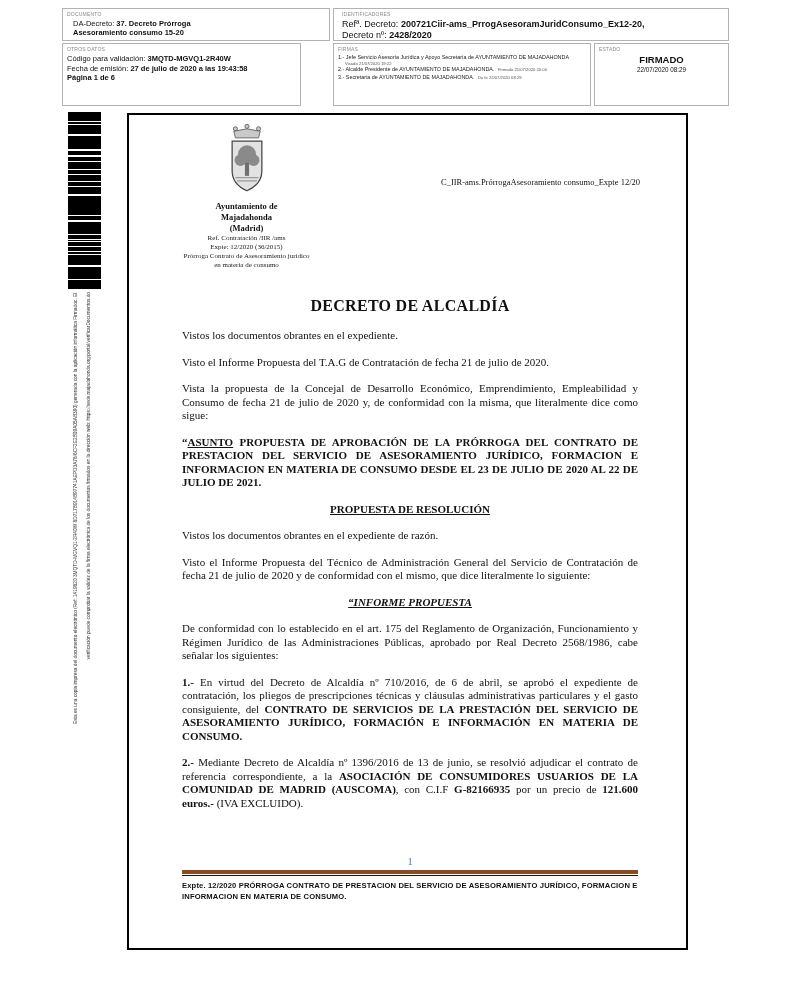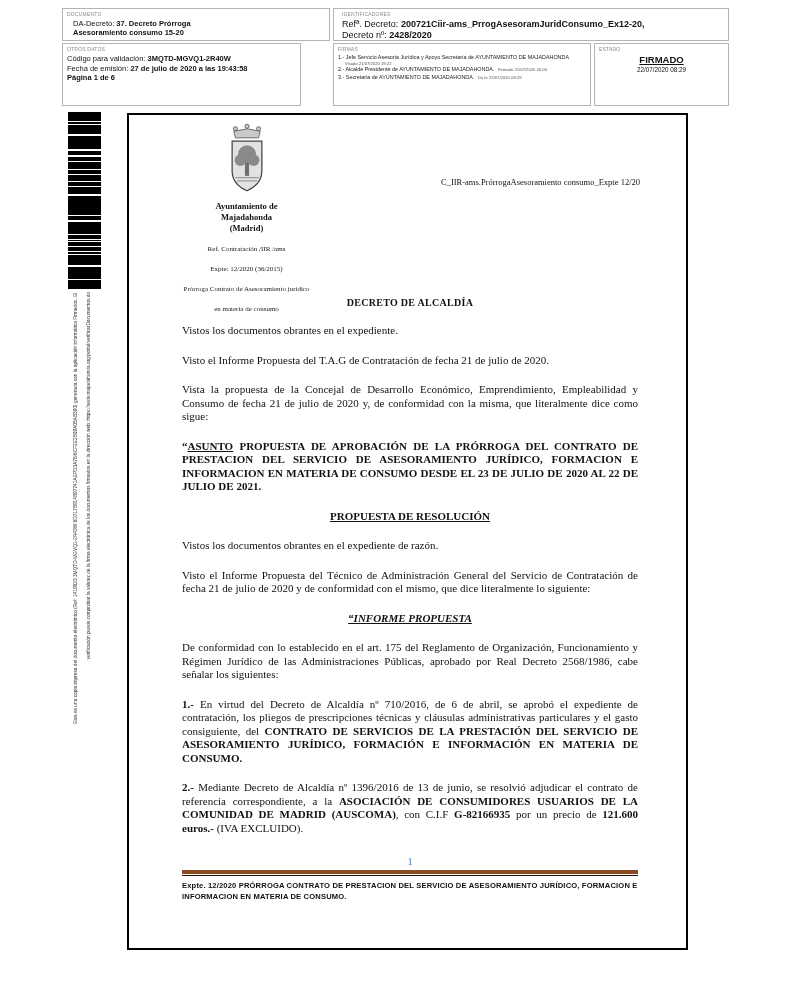--- a/index.html
+++ b/index.html
@@ -13,21 +13,21 @@
   .box-documento .val{font-size:7.5px;line-height:9px;padding-left:6px;}
   .box-ident{left:333px;top:8px;width:396px;height:33px;padding-left:8px;}
   .box-ident .val{font-size:9px;line-height:11px;}
   .box-otros{left:62px;top:43px;width:239px;height:63px;}
   .box-otros .val{font-size:7.5px;line-height:9.5px;}
   .box-firmas{left:333px;top:43px;width:258px;height:63px;}
   .firma-row{font-size:5.4px;line-height:6.8px;color:#222;}
   .firma-note{font-size:4.2px;color:#555;margin-left:2px;}
   .firma-row.first .firma-note{display:block;margin-left:7px;line-height:5px;}
   .box-estado{left:594px;top:43px;width:135px;height:63px;}
-  .estado-status{font-size:9.5px;font-weight:bold;text-align:center;text-decoration:underline;}
+  .estado-status{font-size:9.5px;font-weight:bold;text-align:center;}
   .estado-date{font-size:6.3px;text-align:center;margin-top:1px;}
   .b{font-weight:bold;} .u{text-decoration:underline;} .i{font-style:italic;}
 
   
   .barcode{position:absolute;left:68px;top:112px;width:33px;height:177px;
     background-image:
       repeating-linear-gradient(180deg,#000 0 2px,rgba(0,0,0,0) 2px 5px),
       repeating-linear-gradient(180deg,#000 0 1px,rgba(0,0,0,0) 1px 8px),
       repeating-linear-gradient(180deg,rgba(0,0,0,0) 0 3px,#000 3px 7px,rgba(0,0,0,0) 7px 12px),
       repeating-linear-gradient(180deg,#000 0 4px,#fff 4px 6px,#000 6px 9px,#fff 9px 13px);}
@@ -36,26 +36,26 @@
     transform:rotate(-90deg);font-size:4.8px;line-height:12.5px;color:#333;text-align:right;}
   .vtext-rot div{white-space:nowrap;overflow:hidden;}
 
   
   .frame{position:absolute;left:127px;top:113px;width:561px;height:837px;
          border:2px solid #000;box-sizing:border-box;background:#fff;
          font-family:"Liberation Serif",serif;}
   .logo-block{position:absolute;left:25px;top:8px;width:185px;text-align:center;}
   .crest{display:block;margin:0 auto 2px auto;}
   .org-line{font-size:8.5px;font-weight:bold;line-height:11px;}
-  .ref-line{font-size:7px;line-height:9px;color:#222;margin-top:11px;}
+  .ref-line{font-size:7px;line-height:9px;color:#222;}
   .top-right-ref{position:absolute;right:46px;top:62px;font-size:8.5px;color:#111;}
 
   .doc-body{position:absolute;left:53px;right:48px;top:182px;}
-  .doc-title{text-align:center;font-size:10px;font-weight:bold;letter-spacing:.3px;margin:0 0 14px 0;}
-  .doc-body p{margin:16px 0 13px 0;font-size:11px;line-height:13.5px;text-align:justify;}
+  .doc-title{text-align:center;font-size:16px;font-weight:bold;letter-spacing:.3px;margin:0 0 14px 0;}
+  .doc-body p{margin:8px 0 13px 0;font-size:11px;line-height:13.5px;text-align:justify;}
   .doc-body p.center{text-align:center;}
 
   .frame-footer{position:absolute;left:53px;right:48px;bottom:46px;}
   .page-num{text-align:center;font-size:10.5px;color:#4a7ebb;margin-bottom:3px;}
   .rule-top{height:4px;background:#8a4a22;margin-bottom:1px;}
   .rule-bottom{height:1.5px;background:#26130a;margin-bottom:4px;}
   .footer-text{font-family:Liberation Sans, sans-serif;font-size:7.6px;font-weight:bold;
                line-height:11px;color:#111;letter-spacing:.15px;}
 </style>
 </head>

